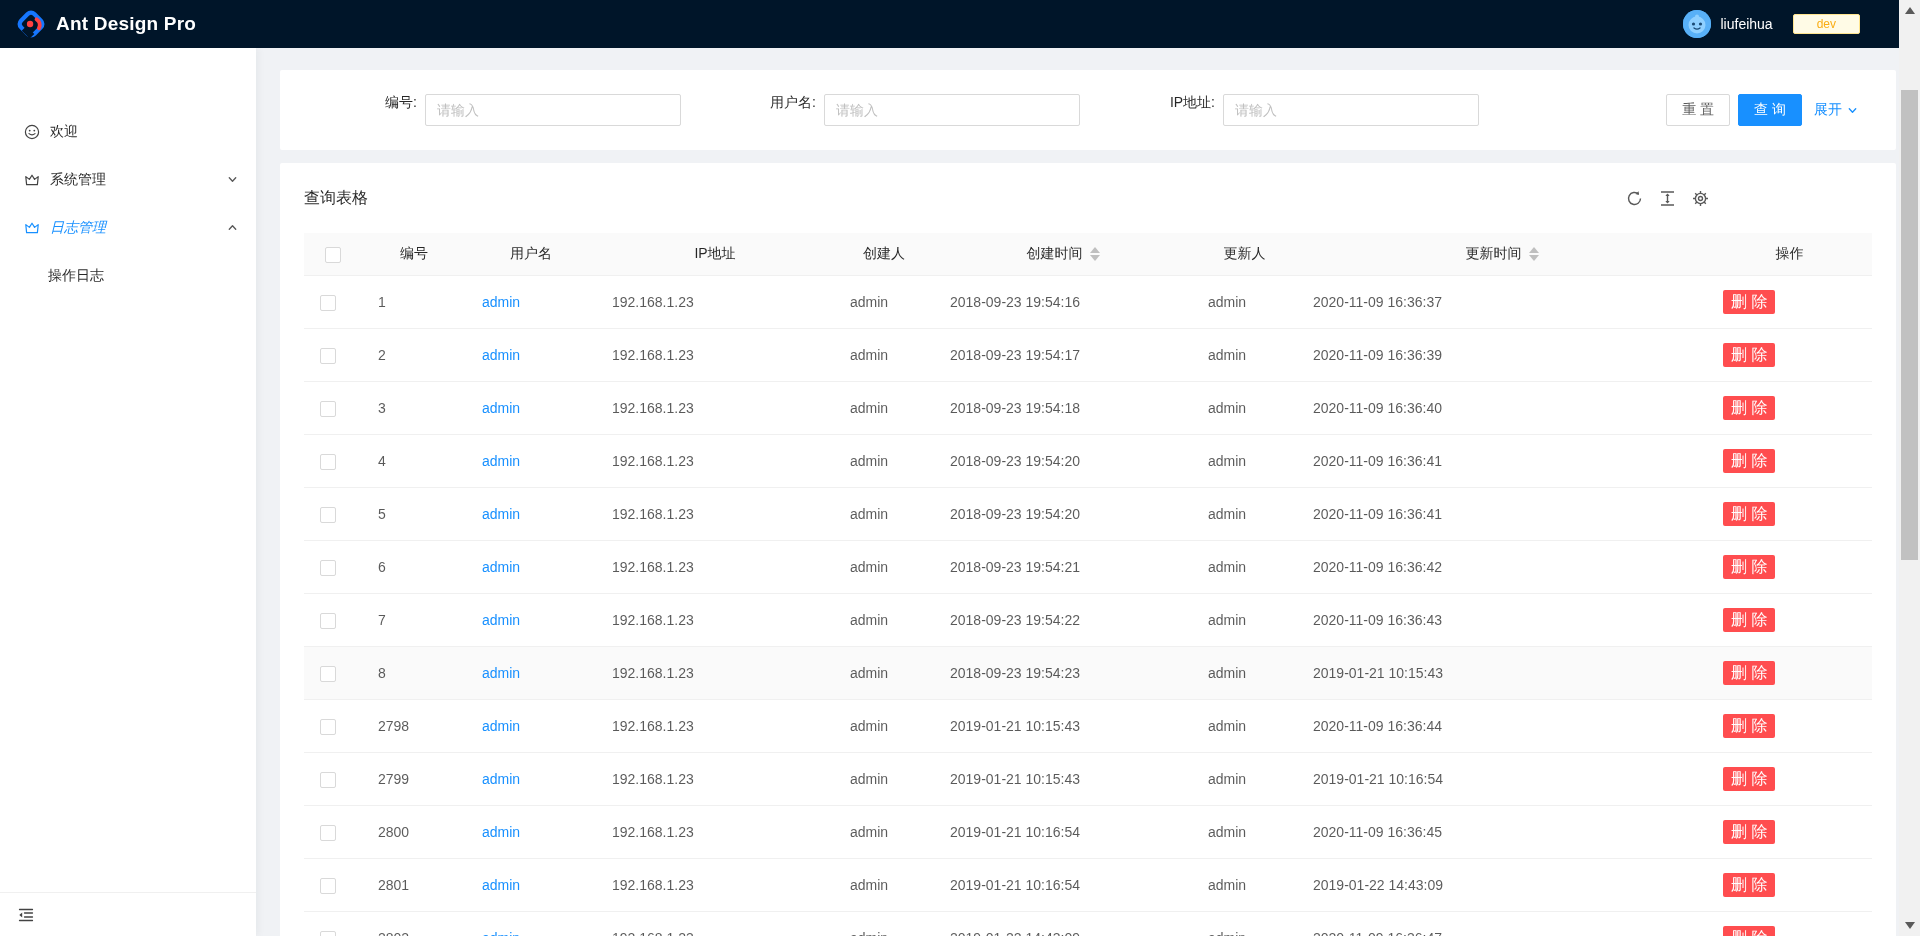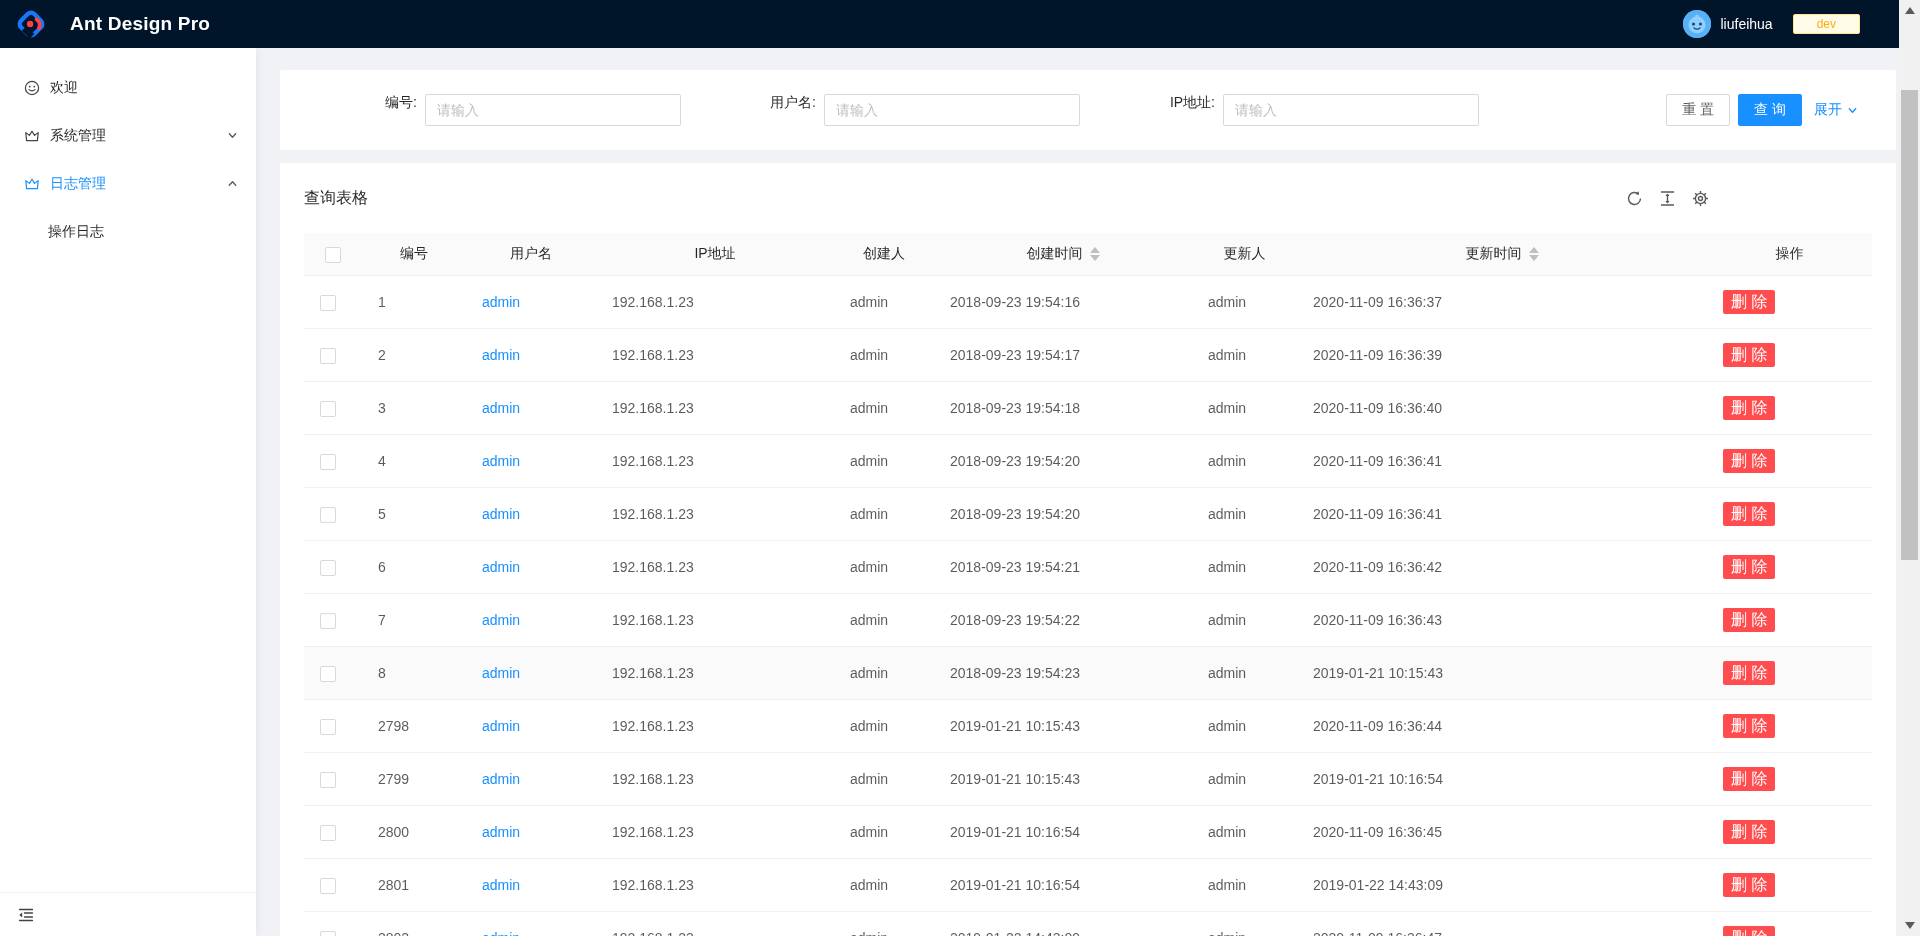--- a/index.html
+++ b/index.html
@@ -5,37 +5,37 @@
   * { box-sizing: border-box; margin: 0; padding: 0; }
   html,body { width:1920px; height:936px; overflow:hidden;
     font-family:"Liberation Sans","DejaVu Sans",sans-serif; font-size:14px;
     background:#f0f2f5; color:rgba(0,0,0,.65); }
 
   
   .top-header { position:fixed; top:0; left:0; width:1920px; height:48px;
     background:#001529; display:flex; align-items:center; padding:0 60px 0 16px; z-index:30; }
   .logo-wrap { display:flex; align-items:center; }
   .logo-svg { width:30px; height:30px; }
-  .app-title { color:#fff; font-size:19px; font-weight:bold; margin-left:24px; letter-spacing:.2px; }
+  .app-title { color:#fff; font-size:19px; font-weight:bold; margin-left:10px; letter-spacing:.2px; }
   .header-right { margin-left:auto; display:flex; align-items:center; }
   .avatar { width:28px; height:28px; border-radius:50%; background:#4aa9f5; position:relative; overflow:hidden; flex:none; }
   .avatar svg { width:28px; height:28px; display:block; }
   .user-name { color:#fff; margin:0 20px 0 9px; font-size:14px; }
   .env-tag { background:#fffbe6; border:1px solid #ffe58f; color:#faad14;
     font-size:12px; line-height:18px; padding:0 23px; border-radius:2px; }
 
   
   .sidebar { position:fixed; top:48px; left:0; bottom:0; width:256px; background:#fff;
     box-shadow:2px 0 8px rgba(29,35,41,.05); z-index:20; }
-  .menu { padding-top:16px; }
+  .menu { padding-top:16px;margin-top:44px; }
   .menu-item { height:40px; margin:4px 0 8px; padding:0 18px 0 24px; display:flex;
     align-items:center; color:rgba(0,0,0,.85); cursor:pointer; position:relative; }
   .menu-item .mi-icon { width:16px; height:16px; margin-right:10px; flex:none; display:flex; align-items:center; }
   .menu-item .arrow { margin-left:auto; }
-  .menu-item.active-parent { color:#1890ff; }
+  .menu-item.active-parent { color:#1890ff;font-style:italic; }
   .sub-item { height:40px; margin:4px 0 8px; padding-left:48px; display:flex;
     align-items:center; color:rgba(0,0,0,.85); cursor:pointer; position:relative; }
   .sub-item.selected { background:#e6f7ff; color:#1890ff; }
   .sub-item.selected::after { content:""; position:absolute; right:0; top:0; bottom:0;
     width:3px; background:#1890ff; }
   .sidebar-footer { position:absolute; left:0; right:0; bottom:0; height:44px;
     border-top:1px solid #f0f0f0; display:flex; align-items:center; padding-left:18px; }
 
   
   .main { margin-left:256px; padding-top:48px; }

